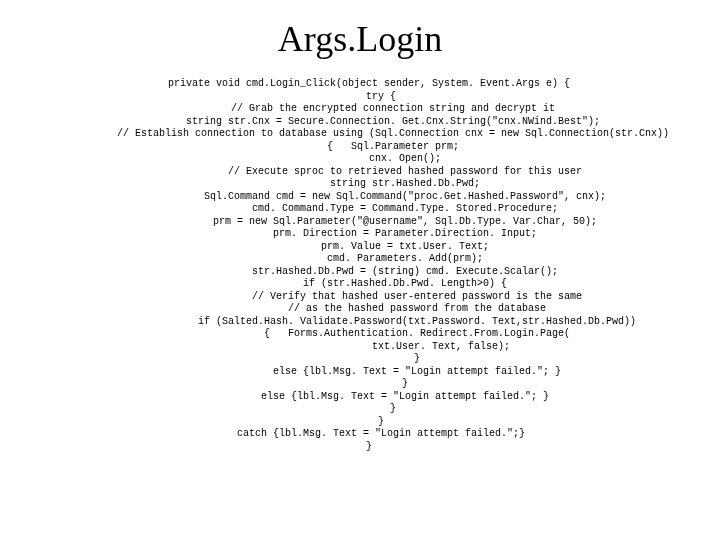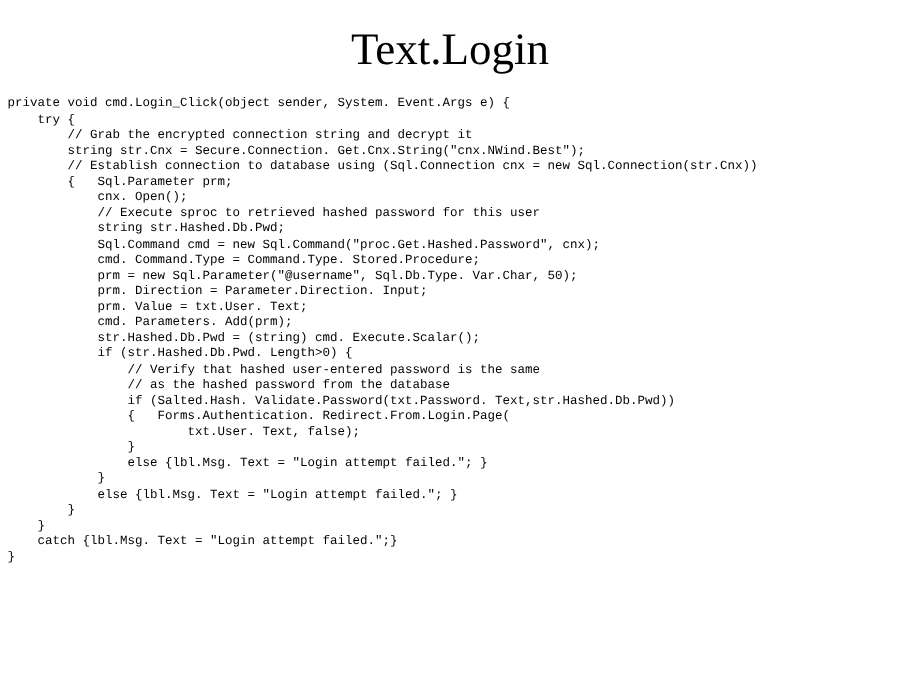--- a/index.html
+++ b/index.html
@@ -16,27 +16,28 @@
     font-size: 36px;
     font-weight: normal;
     margin-top: 18px;
     margin-bottom: 18px;
   }
   .code {
     font-family: "Courier New", monospace;
     font-size: 10px;
     line-height: 1.25;
     white-space: pre;
-    margin-left: 6px;
+    margin-left: 18px;
+    text-align: center;
   }
 </style>
 </head>
 <body>
 
-<div class="title">Text.Login</div>
+<div class="title">Args.Login</div>
 <div class="code">private void cmd.Login_Click(object sender, System. Event.Args e) {
     try {
         // Grab the encrypted connection string and decrypt it
         string str.Cnx = Secure.Connection. Get.Cnx.String("cnx.NWind.Best");
         // Establish connection to database using (Sql.Connection cnx = new Sql.Connection(str.Cnx))
         {   Sql.Parameter prm;
             cnx. Open();
             // Execute sproc to retrieved hashed password for this user
             string str.Hashed.Db.Pwd;
             Sql.Command cmd = new Sql.Command("proc.Get.Hashed.Password", cnx);

